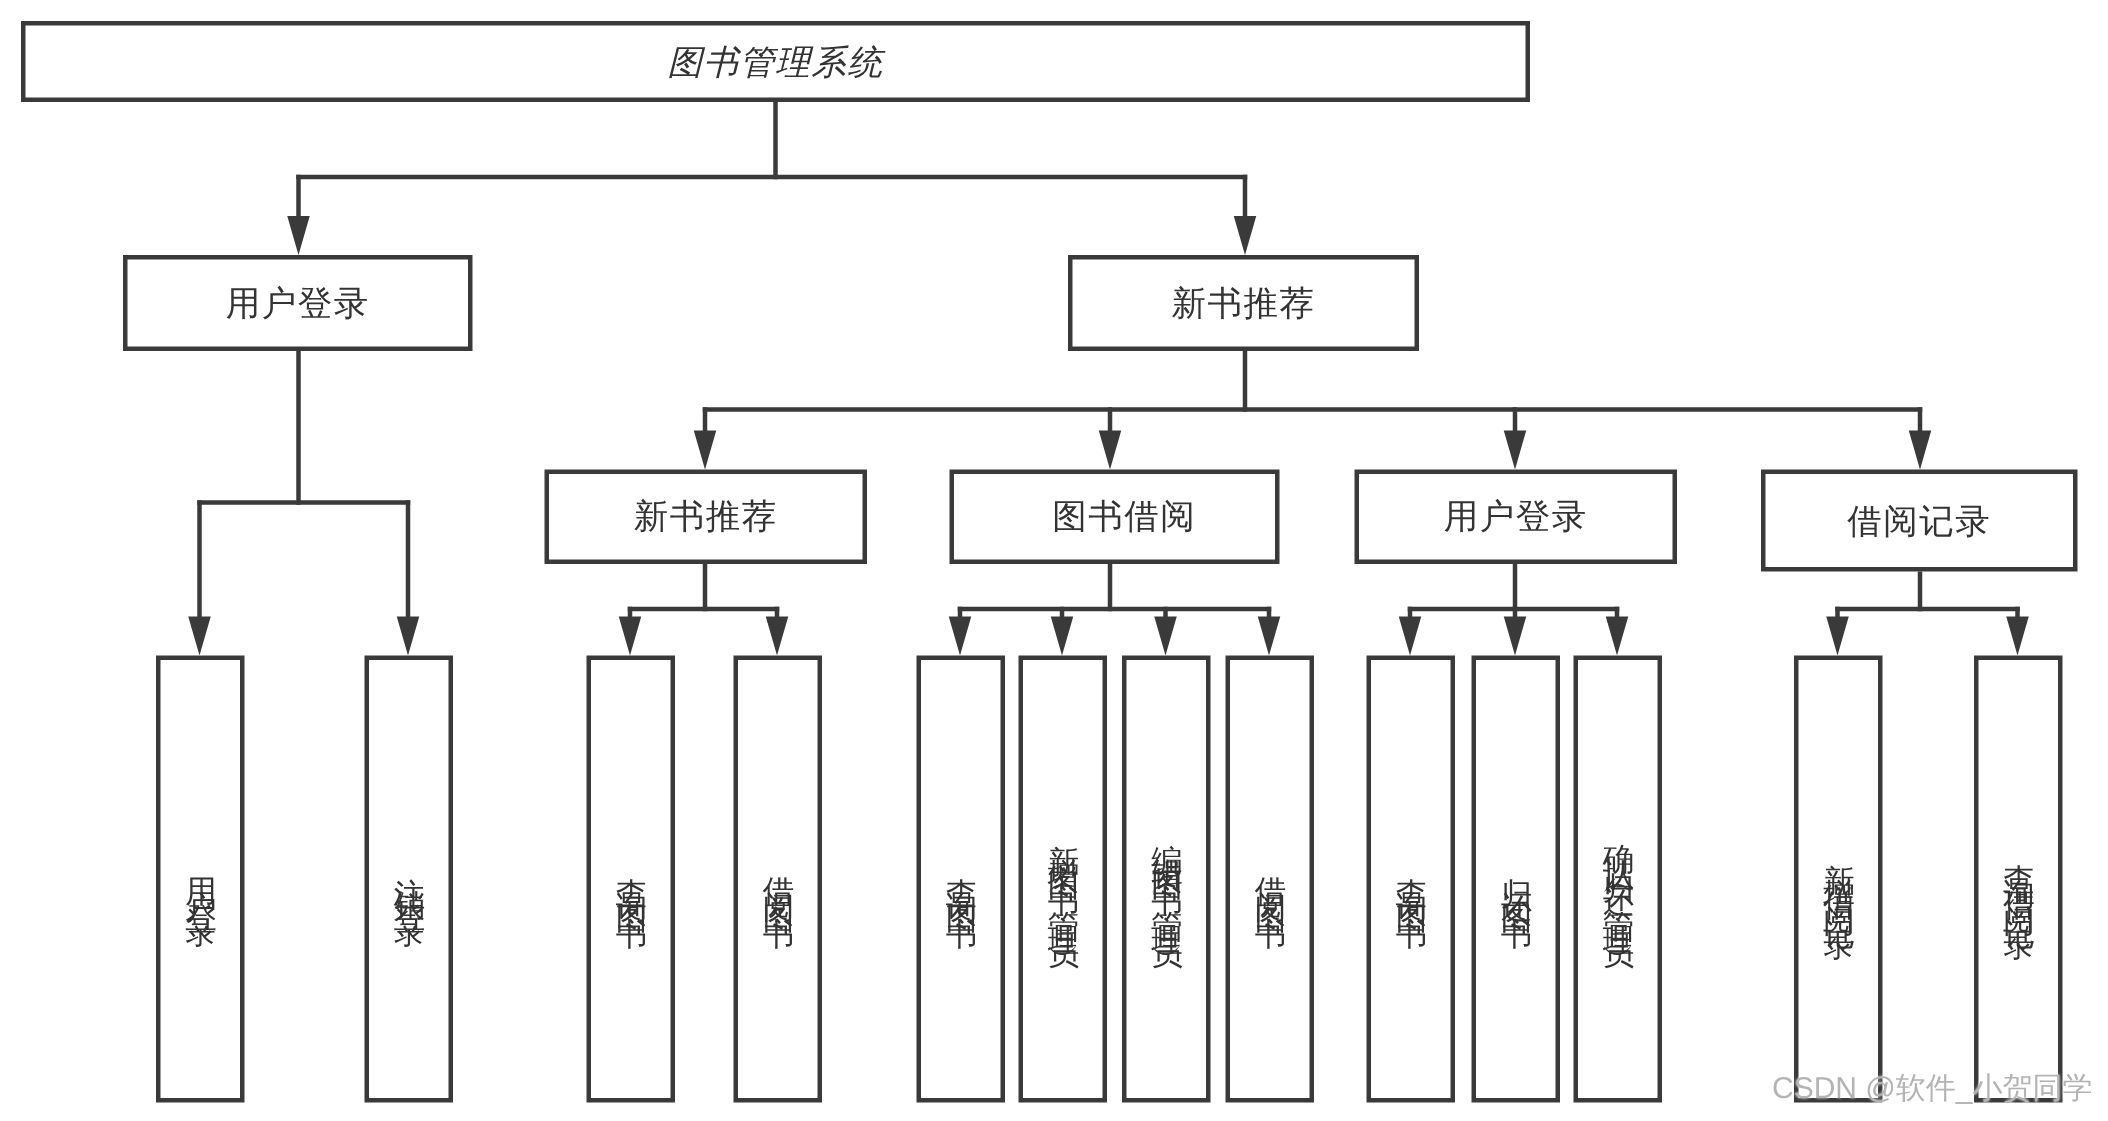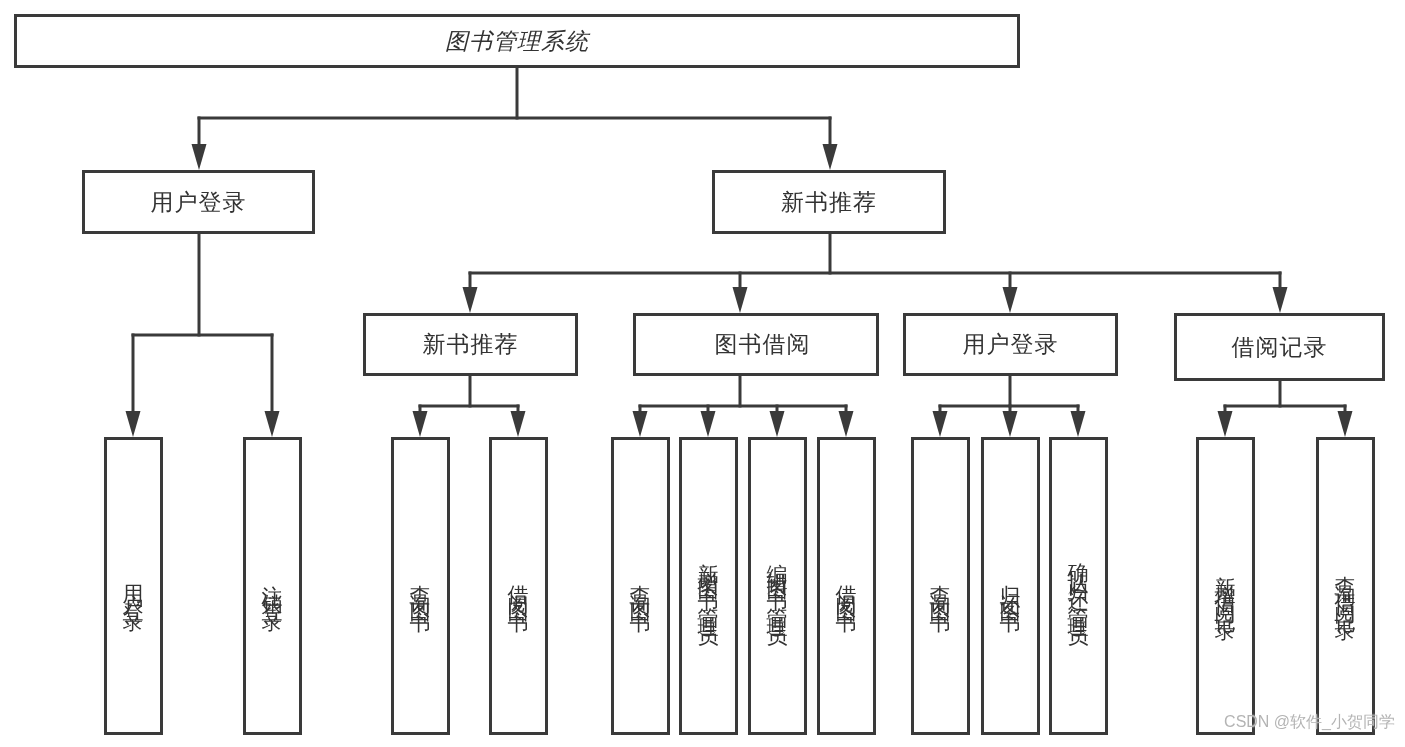--- a/index.html
+++ b/index.html
@@ -54,21 +54,21 @@
     text-orientation: mixed;
     font-size: 21px;
     letter-spacing: 9px;
     line-height: 1;
     white-space: nowrap;
   }
   .root-box    { left: 14px;  top: 14px;  width: 1006px; height: 54px; font-style: italic; }
   .n-login     { left: 82px;  top: 170px; width: 233px;  height: 64px; }
   .n-bookmgmt  { left: 712px; top: 170px; width: 234px;  height: 64px; }
   .n-newbooks  { left: 363px; top: 313px; width: 215px;  height: 63px; }
-  .n-borrow    { left: 633px; top: 313px; width: 246px;  height: 63px; padding-left: 13px; }
+  .n-borrow    { left: 633px; top: 313px; width: 220px;  height: 63px; padding-left: 13px; }
   .n-current   { left: 903px; top: 313px; width: 215px;  height: 63px; }
   .n-records   { left: 1174px;top: 313px; width: 211px;  height: 68px; }
   .leaf        { top: 437px;  width: 59px; height: 298px; }
   .lf-1a { left: 104px; }
   .lf-1b { left: 243px; }
   .lf-2a { left: 391px; }
   .lf-2b { left: 489px; }
   .lf-3a { left: 611px; }
   .lf-3b { left: 679px; }
   .lf-3c { left: 748px; }
@@ -76,21 +76,21 @@
   .lf-4a { left: 911px; }
   .lf-4b { left: 981px; }
   .lf-4c { left: 1049px; }
   .lf-5a { left: 1196px; }
   .lf-5b { left: 1316px; }
   .watermark {
     position: absolute;
     right: 10px;
     top: 712px;
     z-index: 3;
-    font-size: 16px;
+    font-size: 20px;
     color: #b4b4b4;
     text-shadow: 0 0 2px #ffffff;
     white-space: nowrap;
   }
 </style>
 </head>
 <body>
 
 <div id="stage">
 

